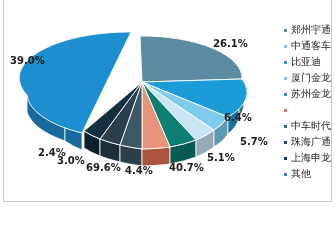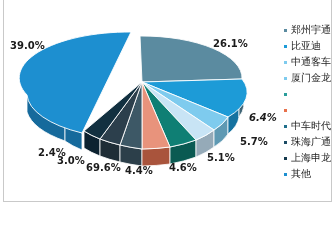--- a/index.html
+++ b/index.html
@@ -120,50 +120,51 @@
 
         <path fill="#2c3f4c" stroke="#ffffff" stroke-width="0.9" d="M 142 82 L 120 145 A 100 42 0 0 1 100 139 Z"></path>
 
         <path fill="#123040" stroke="#ffffff" stroke-width="0.9" d="M 142 82 L 100 139 A 100 42 0 0 1 84 131 Z"></path>
 
       </g>
     </svg>
 
     
     <div class="pct" style="left:213px; top:38px;">26.1%</div>
-    <div class="pct" style="left:249px; top:112px;font-style:italic;">6.4%</div>
+    <div class="pct" style="left:224px; top:112px;">6.4%</div>
     <div class="pct" style="left:240px; top:136px;text-align:right;">5.7%</div>
     <div class="pct" style="left:207px; top:152px;">5.1%</div>
-    <div class="pct" style="left:169px; top:162px;">4.6%</div>
+    <div class="pct" style="left:169px; top:162px;">40.7%</div>
     <div class="pct" style="left:125px; top:165px;">4.4%</div>
     <div class="pct" style="left:86px;  top:162px;">69.6%</div>
     <div class="pct" style="left:57px;  top:155px;">3.0%</div>
     <div class="pct" style="left:38px;  top:147px;">2.4%</div>
-    <div class="pct" style="left:10px;  top:40px;">39.0%</div>
+    <div class="pct" style="left:10px;  top:55px;">39.0%</div>
   </div>
 
   <div class="legend">
     <div class="legend-item">
       <span class="legend-marker" style="background:#5b8ba0"></span>
       <span class="legend-label">郑州宇通</span>
     </div>
     <div class="legend-item">
+      <span class="legend-marker" style="background:#7ecbee"></span>
+      <span class="legend-label">中通客车</span>
+    </div>
+    <div class="legend-item">
       <span class="legend-marker" style="background:#1d9bd7"></span>
       <span class="legend-label">比亚迪</span>
-    </div>
-    <div class="legend-item">
-      <span class="legend-marker" style="background:#7ecbee"></span>
-      <span class="legend-label">中通客车</span>
     </div>
     <div class="legend-item">
       <span class="legend-marker" style="background:#7ecbee"></span>
       <span class="legend-label">厦门金龙</span>
     </div>
     <div class="legend-item">
       <span class="legend-marker" style="background:#2a9d9b"></span>
+      <span class="legend-label">苏州金龙</span>
     </div>
     <div class="legend-item">
       <span class="legend-marker" style="background:#e8704a"></span>
     </div>
     <div class="legend-item">
       <span class="legend-marker" style="background:#1f6f8b"></span>
       <span class="legend-label">中车时代</span>
     </div>
     <div class="legend-item">
       <span class="legend-marker" style="background:#1b4a63"></span>

